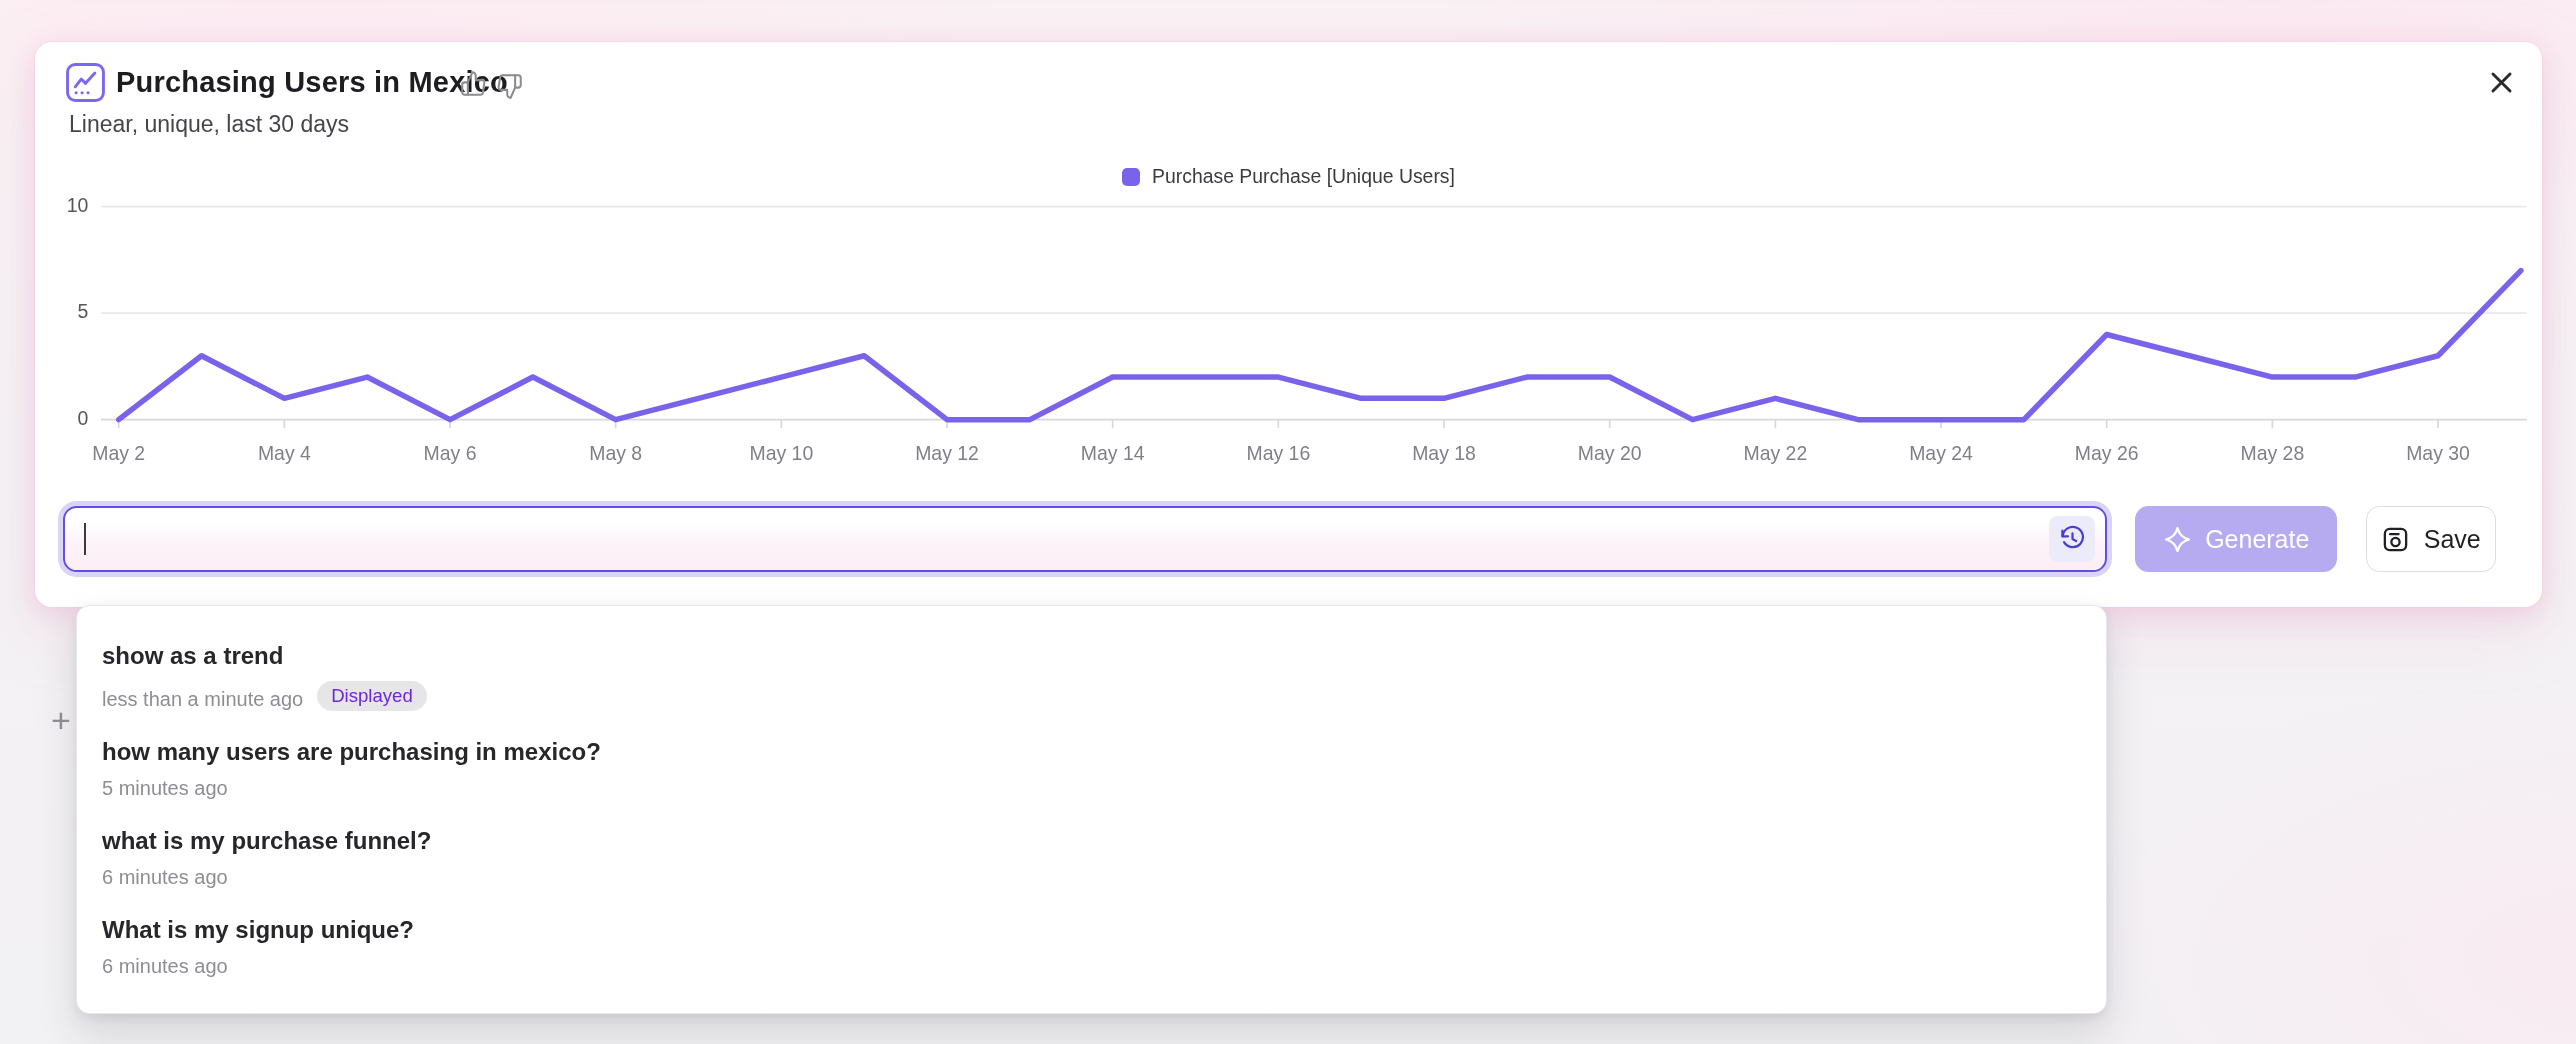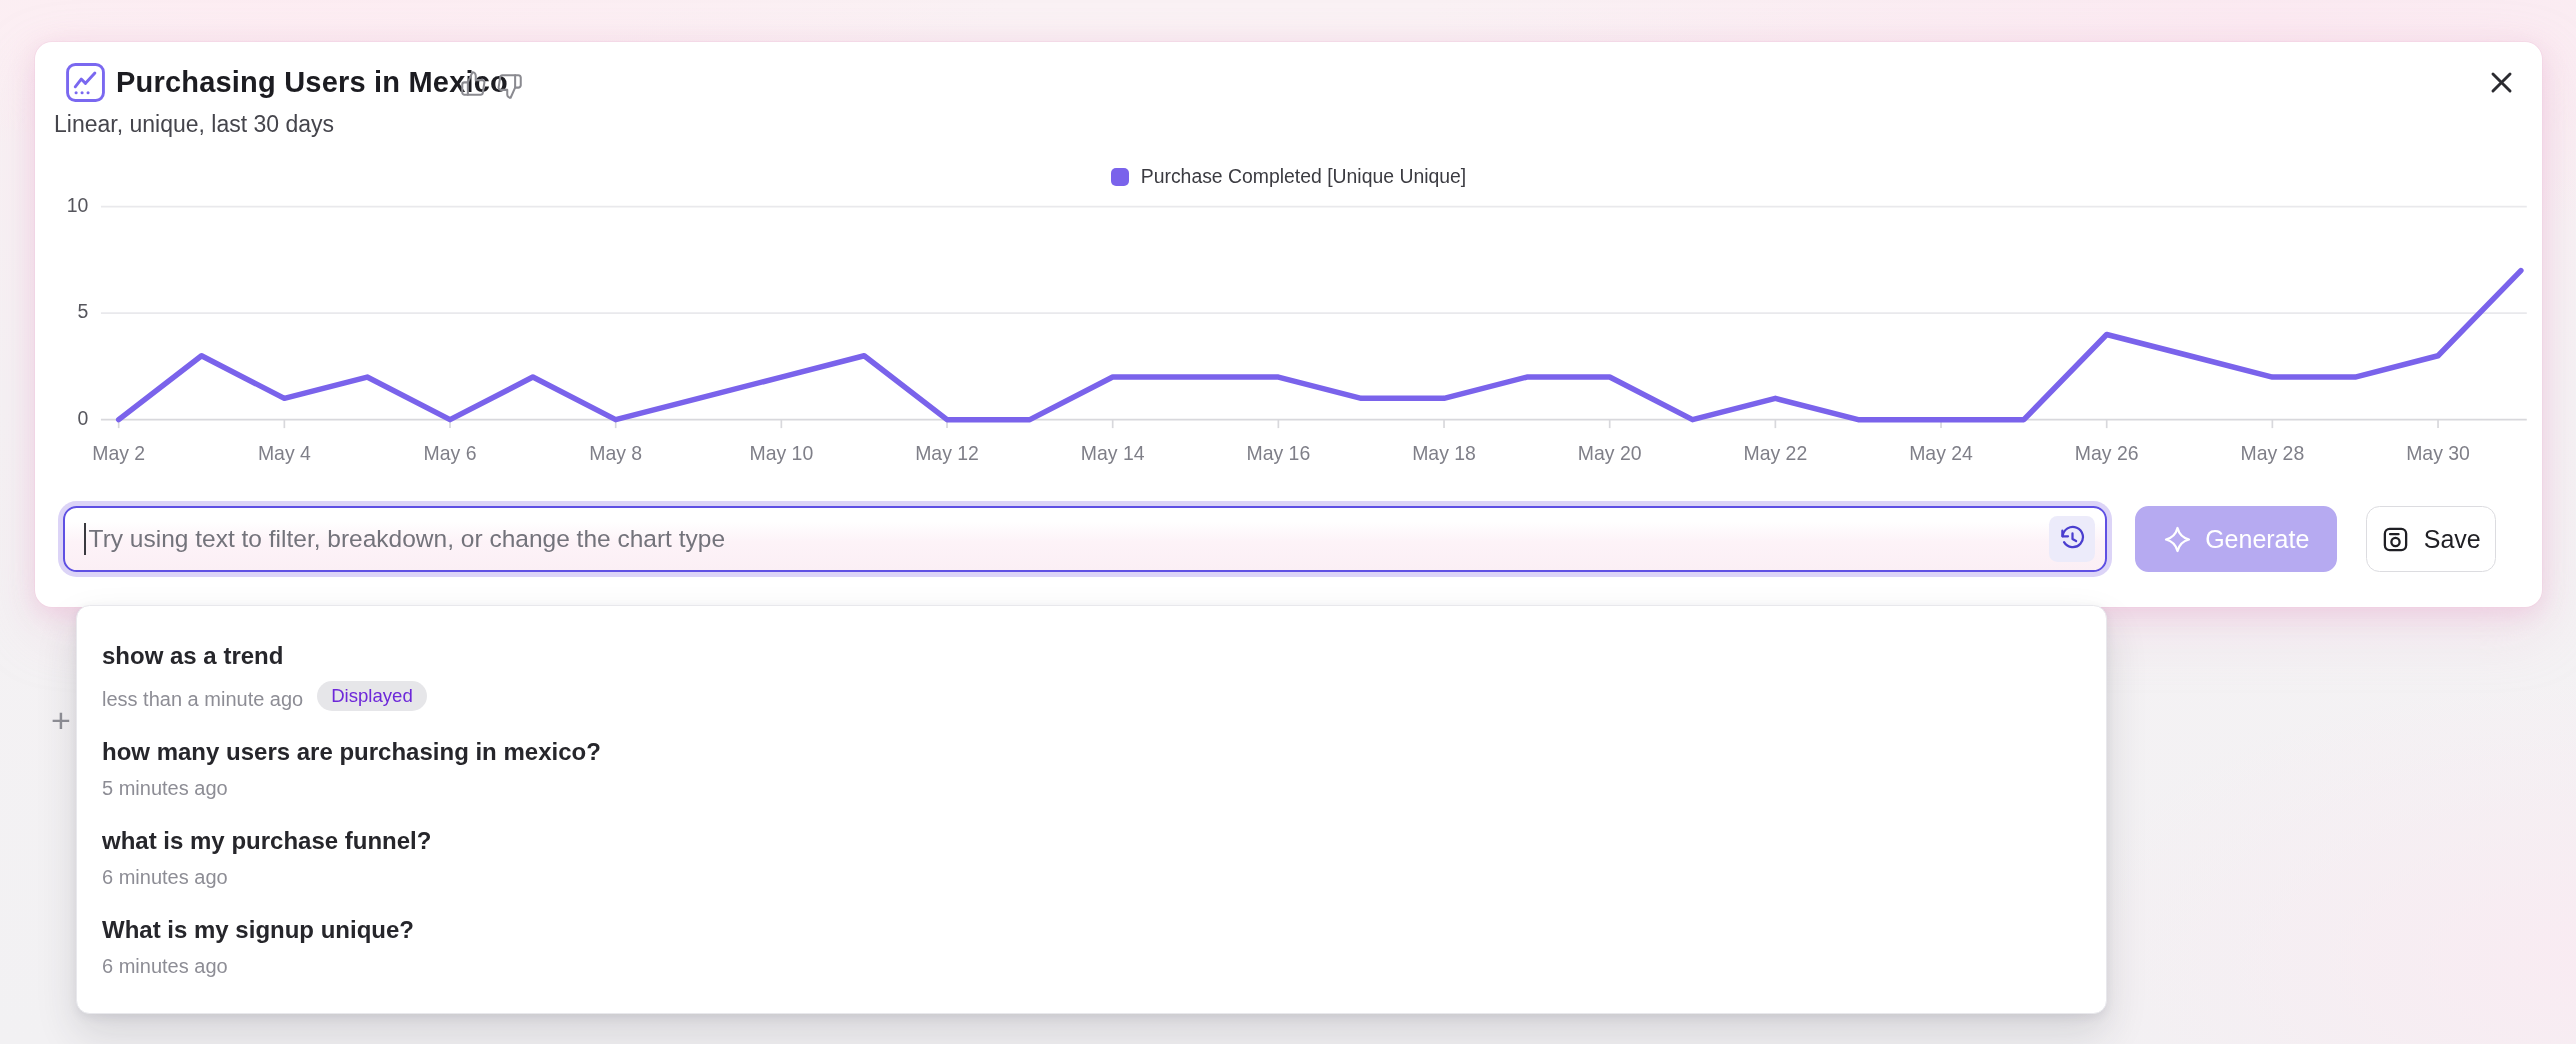--- a/index.html
+++ b/index.html
@@ -28,21 +28,21 @@
     font-size:29px;font-weight:700;color:#1c1c21;letter-spacing:0.2px;margin:0;
   }
   .thumb{position:absolute;top:28px;width:27px;height:27px;cursor:pointer;}
   .thumb-up{left:425px;}
   .thumb-down{left:461px;top:31px;}
   .close-btn{
     position:absolute;right:22px;top:22px;width:37px;height:37px;border:0;background:transparent;
     display:flex;align-items:center;justify-content:center;cursor:pointer;padding:0;
   }
   .card-subtitle{
-    position:absolute;left:19px;top:69px;font-size:23px;color:#45454c;
+    position:absolute;left:34px;top:69px;font-size:23px;color:#45454c;
   }
   .legend{
     position:absolute;left:0;top:123px;width:100%;
     display:flex;align-items:center;justify-content:center;gap:12px;
   }
   .legend-swatch{width:18px;height:18px;border-radius:5px;background:#7a63eb;display:inline-block;}
   .legend-label{font-size:19.4px;color:#3b3b41;}
   #chart-svg{position:absolute;left:0;top:135px;}
   
   .prompt-input{
@@ -115,21 +115,21 @@
     <svg width="29" height="29" viewBox="0 0 34 34">
       <line x1="7" y1="7" x2="27" y2="27" stroke="#2b2b30" stroke-width="3.4" stroke-linecap="round"></line>
       <line x1="27" y1="7" x2="7" y2="27" stroke="#2b2b30" stroke-width="3.4" stroke-linecap="round"></line>
     </svg>
   </button>
 
   <div class="card-subtitle">Linear, unique, last 30 days</div>
 
   <div class="legend">
     <span class="legend-swatch" id="legend-swatch" style="background: rgb(122, 99, 235);"></span>
-    <span class="legend-label">Purchase Completed [Unique Unique]</span>
+    <span class="legend-label">Purchase Purchase [Unique Users]</span>
   </div>
 
   <svg id="chart-svg" width="2507" height="296" viewBox="0 0 2966 350">
       <line x1="78" y1="287" x2="2948" y2="287" stroke="#d8d8dc" stroke-width="2"></line>
       <text x="63" y="287" text-anchor="end" dominant-baseline="middle" font-size="23" fill="#55555c" font-family="&quot;Liberation Sans&quot;, sans-serif">0</text>
       <line x1="78" y1="161" x2="2948" y2="161" stroke="#e9e9ec" stroke-width="2"></line>
       <text x="63" y="161" text-anchor="end" dominant-baseline="middle" font-size="23" fill="#55555c" font-family="&quot;Liberation Sans&quot;, sans-serif">5</text>
       <line x1="78" y1="35" x2="2948" y2="35" stroke="#e9e9ec" stroke-width="2"></line>
       <text x="63" y="35" text-anchor="end" dominant-baseline="middle" font-size="23" fill="#55555c" font-family="&quot;Liberation Sans&quot;, sans-serif">10</text>
       <line x1="99" y1="287" x2="99" y2="297" stroke="#d8d8dc" stroke-width="2"></line>
@@ -160,21 +160,20 @@
       <text x="2451" y="335" text-anchor="middle" font-size="23" fill="#7f7f88" font-family="&quot;Liberation Sans&quot;, sans-serif">May 26</text>
       <line x1="2647" y1="287" x2="2647" y2="297" stroke="#d8d8dc" stroke-width="2"></line>
       <text x="2647" y="335" text-anchor="middle" font-size="23" fill="#7f7f88" font-family="&quot;Liberation Sans&quot;, sans-serif">May 28</text>
       <line x1="2843" y1="287" x2="2843" y2="297" stroke="#d8d8dc" stroke-width="2"></line>
       <text x="2843" y="335" text-anchor="middle" font-size="23" fill="#7f7f88" font-family="&quot;Liberation Sans&quot;, sans-serif">May 30</text>
       <polyline points="99,287 197,211.4 295,261.8 393,236.6 491,287 589,236.6 687,287 785,261.8 883,236.6 981,211.4 1079,287 1177,287 1275,236.6 1373,236.6 1471,236.6 1569,261.8 1667,261.8 1765,236.6 1863,236.6 1961,287 2059,261.8 2157,287 2255,287 2353,287 2451,186.2 2549,211.4 2647,236.6 2745,236.6 2843,211.4 2941,110.60000000000002" fill="none" stroke="#7a63eb" stroke-width="6.5" stroke-linejoin="round" stroke-linecap="round"></polyline>
     </svg>
 
   <div class="prompt-input">
     <span class="caret"></span>
-    <span class="placeholder">Try using text to filter, breakdown, or change the chart type</span>
     <button class="history-btn">
       <svg width="27" height="27" viewBox="0 0 24 24" fill="none" stroke="#4a3ecf" stroke-width="2" stroke-linecap="round" stroke-linejoin="round">
         <path d="M3 5v5h5"></path>
         <path d="M3.3 10a9 9 0 1 1 1.2 5.2"></path>
         <path d="M12 7.5v5l3.2 1.8"></path>
       </svg>
     </button>
   </div>
 
   <button class="btn generate-btn">

